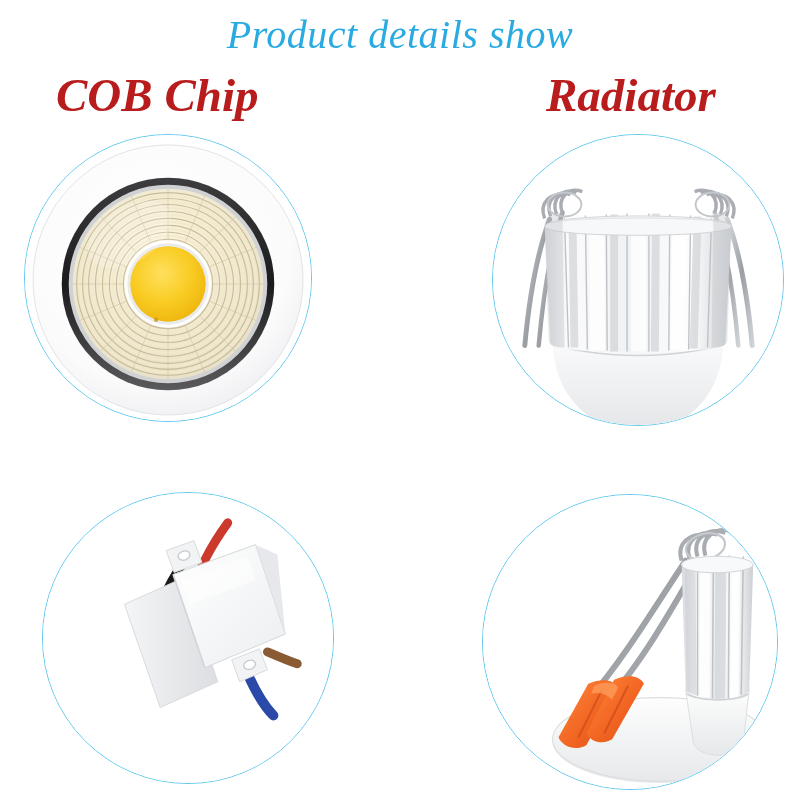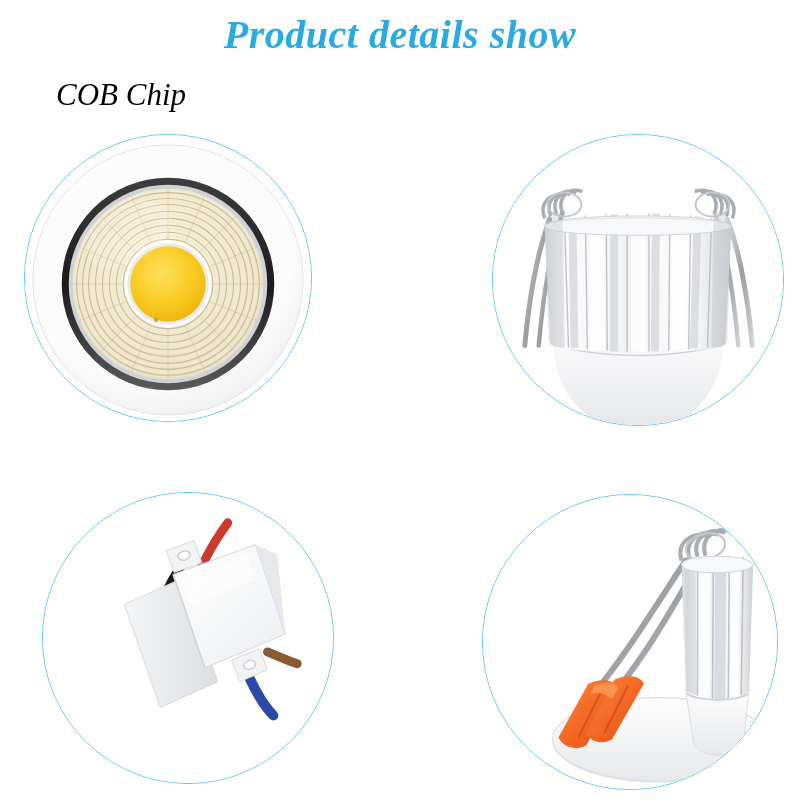--- a/index.html
+++ b/index.html
@@ -25,33 +25,33 @@
 
   
   .main-title {
     position: absolute;
     left: 0;
     top: 12px;
     width: 800px;
     text-align: center;
     font-size: 40px;
     line-height: 46px;
-    font-weight: bold;
+    font-weight: normal;
     font-style: italic;
     color: #29abe2;
     letter-spacing: 0.5px;
     white-space: nowrap;
   }
   .section-label {
     position: absolute;
-    font-size: 31px;
+    font-size: 47px;
     line-height: 46px;
-    font-weight: normal;
+    font-weight: bold;
     font-style: italic;
-    color: #000000;
+    color: #b91c1c;
     white-space: nowrap;
   }
   .label-cob      { left: 56px;  top: 72px; }
   .label-radiator { left: 546px; top: 72px; }
   .label-drive    { left: 82px;  top: 436px; }
   .label-bracket  { left: 578px; top: 436px; }
 
   
   .photo-cell {
     position: absolute;
@@ -73,20 +73,21 @@
 </style>
 </head>
 <body>
 
 <div id="page">
 
   <div class="main-title">Product details show</div>
 
   <div class="section-label label-cob">COB Chip</div>
 
+  <div class="section-label label-radiator">Radiator</div>
 
 
 
   <div class="photo-cell cell-cob">
     <svg class="photo-svg" viewBox="0 0 288 288">
       <defs>
         <radialGradient id="cobBody" cx="45%" cy="38%" r="72%">
           <stop offset="0%" stop-color="#ffffff"></stop>
           <stop offset="70%" stop-color="#fbfbfc"></stop>
           <stop offset="100%" stop-color="#e9eaec"></stop>

